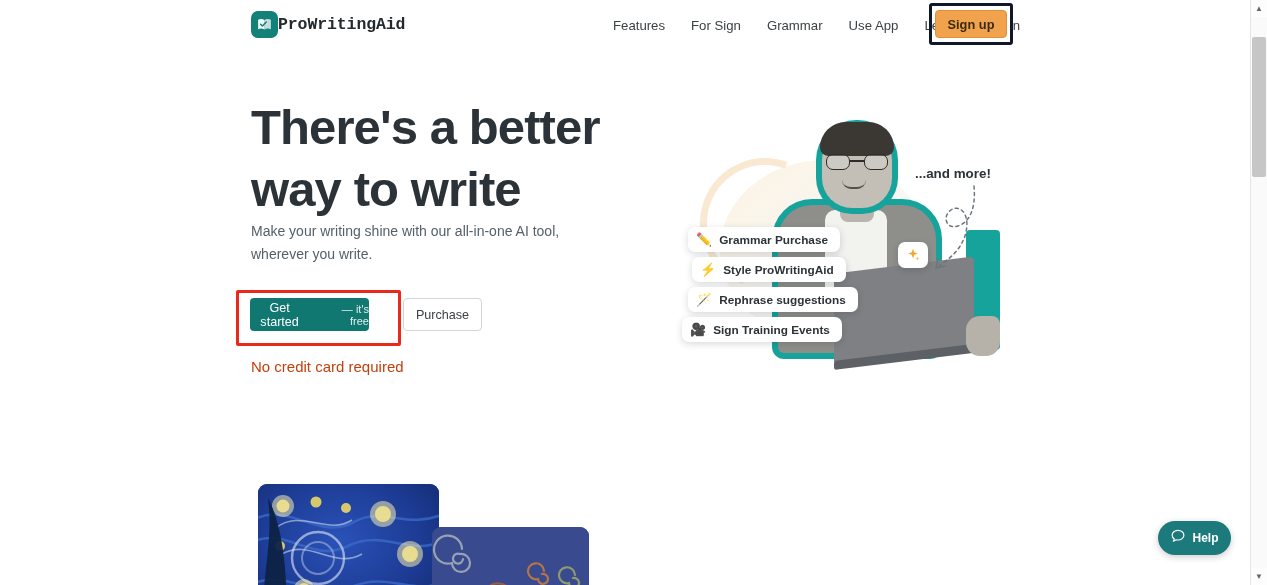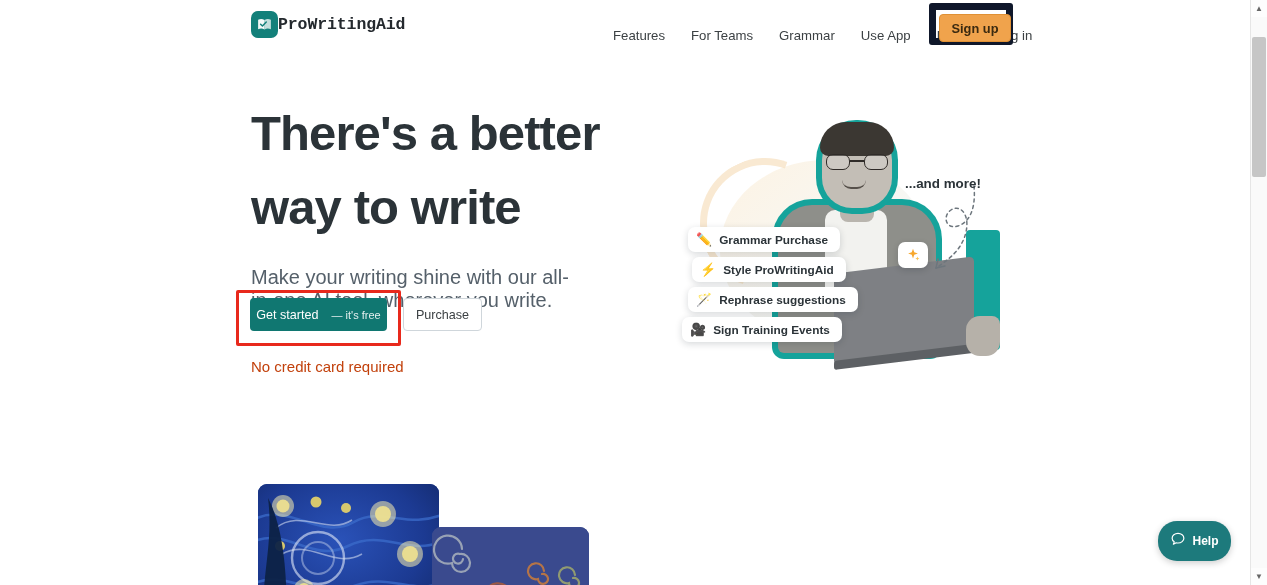--- a/index.html
+++ b/index.html
@@ -63,42 +63,42 @@
     font-size: 16.5px;
     font-weight: bold;
     color: #24292e;
     letter-spacing: -0.1px;
     white-space: nowrap;
   }
 
   #main-nav {
     position: absolute;
     left: 600px;
-    top: 0;
+    top: 12px;
     height: 49px;
     display: flex;
-    align-items: flex-end;
+    align-items: flex-start;
     gap: 0;
   }
   .nav-link {
     font-size: 13.2px;
     color: #3c4144;
     text-decoration: none;
     padding: 6px 13px;
     white-space: nowrap;
   }
 
   
   .signup-wrap {
     position: absolute;
     left: 929px;
     top: 3px;
     width: 84px;
     height: 42px;
-    border: 7px solid #0f172a;
+    border: 3px solid #0f172a;
     border-radius: 3px;
   }
   .signup-btn {
     position: absolute;
     left: 3px;
     top: 4px;
     width: 72px;
     height: 28px;
     background: #F0A34C;
     border: 1px solid #e09135;
@@ -115,28 +115,27 @@
 
   
   #hero-copy {
     position: absolute;
     left: 251px;
     top: 96px;
     width: 360px;
   }
   .hero-title {
     font-size: 49px;
-    line-height: 74px;
+    line-height: 62px;
     font-weight: bold;
     color: #2b3338;
     letter-spacing: -0.9px;
   }
   .hero-sub {
-    margin-top: 22px;
-    font-size: 20px;
+    font-size: 14px;
     line-height: 23px;
     color: #55606a;
     width: 325px;
   }
 
   
   #cta-row {
     position: absolute;
     left: 236px;
     top: 290px;
@@ -148,21 +147,21 @@
     left: 0; top: 0;
     width: 165px;
     height: 56px;
     border: 3px solid #e8291c;
     border-radius: 2px;
   }
   .btn-getstarted {
     position: absolute;
     left: 14px;
     top: 8px;
-    width: 137px;
+    width: 119px;
     height: 33px;
     background: #107771;
     border: none;
     border-radius: 4px;
     color: #ffffff;
     font-size: 12.6px;
     font-family: "Liberation Sans", sans-serif;
     cursor: pointer;
     display: flex;
     align-items: center;
@@ -392,28 +391,27 @@
     box-shadow: 0 2px 6px rgba(20,30,40,.18);
     display: flex;
     align-items: center;
     justify-content: center;
     font-size: 14px;
     z-index: 9;
   }
 
   .and-more {
     position: absolute;
-    left: 265px;
+    left: 275px;
     top: 86px;
     font-size: 13.4px;
     font-weight: bold;
     color: #2b3338;
     white-space: nowrap;
     z-index: 9;
-    margin-top: 10px;
   }
   .arrow-svg {
     position: absolute;
     left: 278px;
     top: 102px;
     z-index: 8;
   }
 
   
   #art-card-a {
@@ -446,21 +444,21 @@
     color: #2b3338;
     white-space: nowrap;
   }
 
   
   #help-widget {
     position: absolute;
     left: 1158px;
     top: 521px;
     width: 73px;
-    height: 40px;
+    height: 34px;
     background: #1d7a7c;
     border-radius: 19px;
     display: flex;
     align-items: center;
     justify-content: center;
     gap: 6px;
     cursor: pointer;
     box-shadow: 0 2px 7px rgba(0,0,0,.2);
   }
   #help-widget .help-label {
@@ -526,21 +524,21 @@
             <path d="M3 5.2c3.4-1.3 6.3-1.3 9 .6v13.4c-2.7-1.9-5.6-1.9-9-.6V5.2Z" fill="#ffffff" opacity="0.95"></path>
             <path d="M21 5.2c-3.4-1.3-6.3-1.3-9 .6v13.4c2.7-1.9 5.6-1.9 9-.6V5.2Z" fill="#ffffff" opacity="0.75"></path>
             <path d="M6.5 11.6l2.6 2.5 5.4-5.6" stroke="#13807A" stroke-width="2.1" stroke-linecap="round" stroke-linejoin="round" fill="none"></path>
           </svg>
         </span>
         <span class="brand-name">ProWritingAid</span>
       </a>
 
       <nav id="main-nav">
         <a class="nav-link" href="#">Features</a>
-        <a class="nav-link" href="#">For Teams</a>
+        <a class="nav-link" href="#">For Sign</a>
         <a class="nav-link" href="#">Grammar</a>
         <a class="nav-link" href="#">Use App</a>
         <a class="nav-link" href="#">Learn</a>
         <a class="nav-link" href="#">Log in</a>
       </nav>
 
       <div class="signup-wrap">
         <button class="signup-btn">Sign up</button>
       </div>
     </header>

